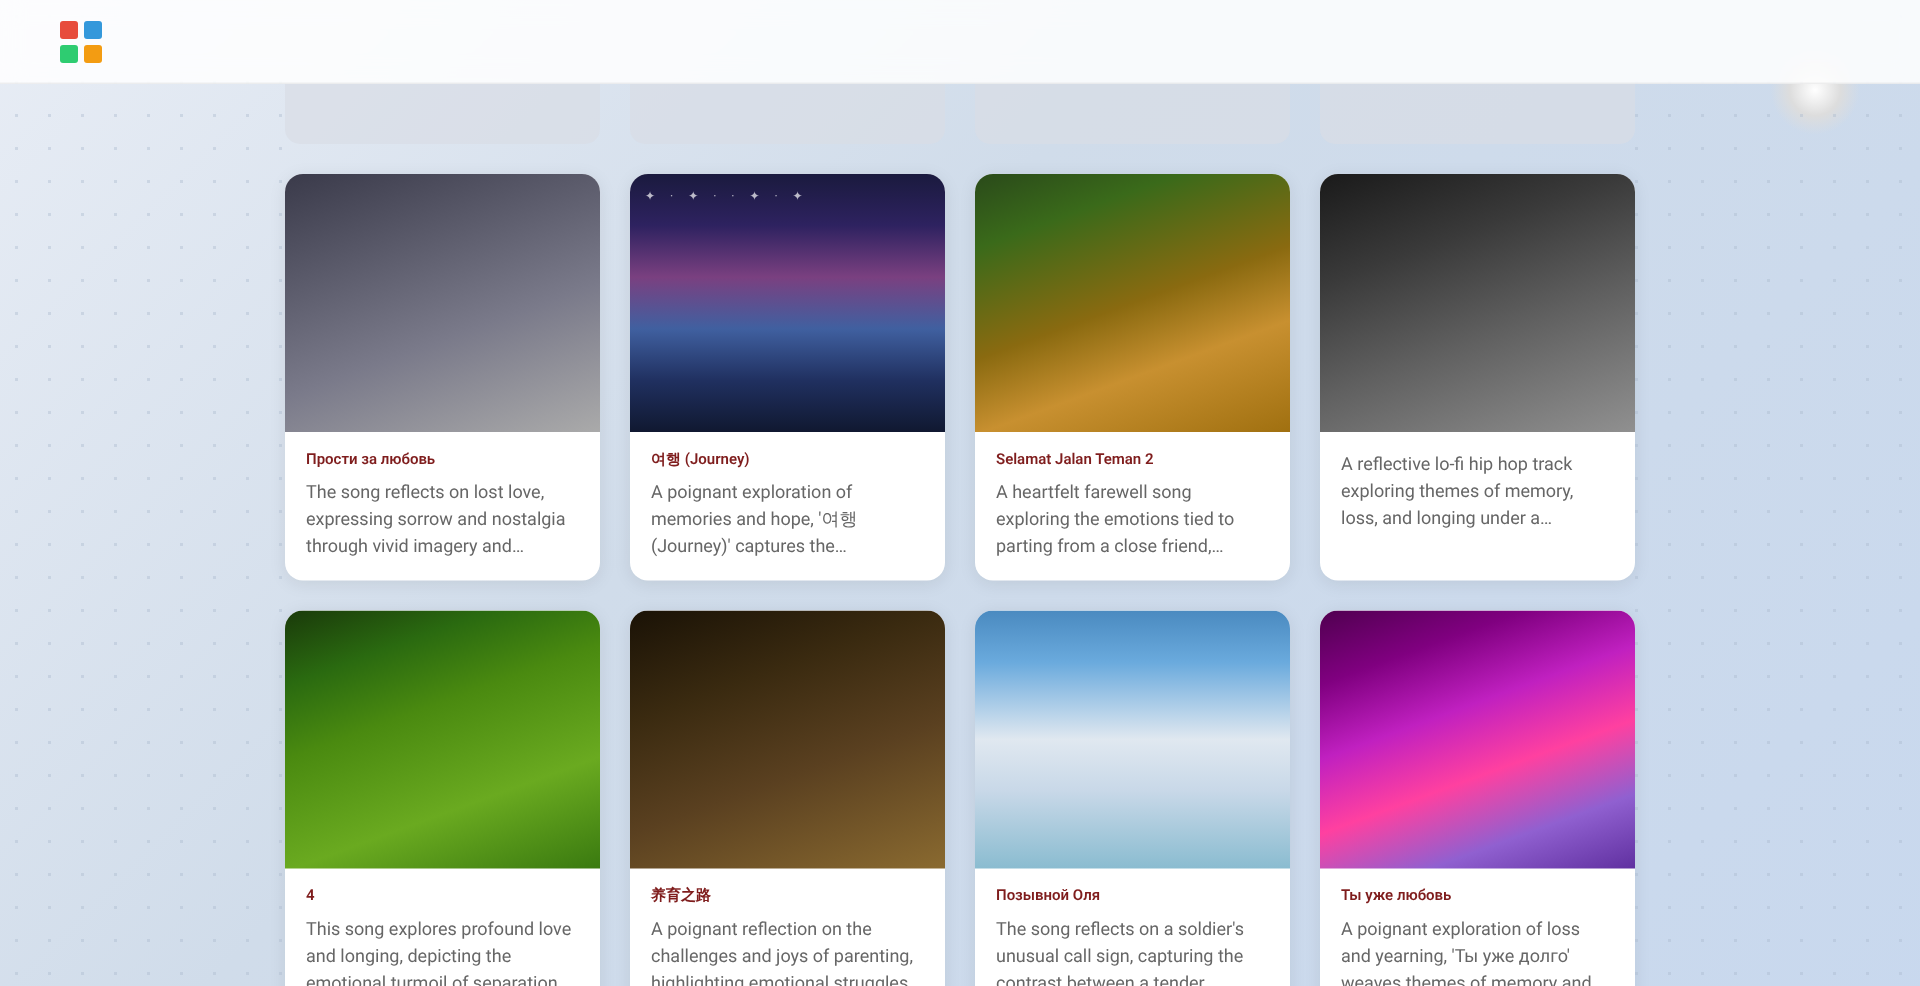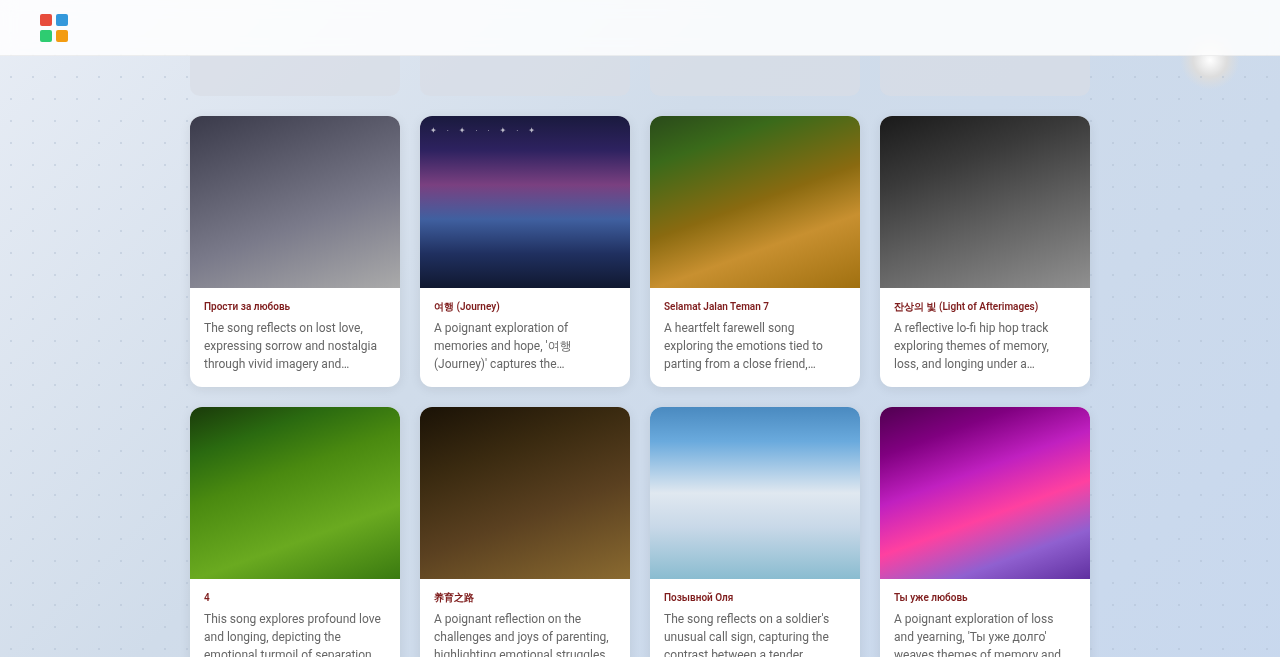--- a/index.html
+++ b/index.html
@@ -219,28 +219,27 @@
       <div class="card">
     <div class="card-image img-2"></div>
     <div class="card-body">
       <div class="card-title">여행 (Journey)</div>
       <div class="card-desc">A poignant exploration of memories and hope, '여행 (Journey)' captures the bittersweet essence of parting while...</div>
     </div>
   </div>
       <div class="card">
     <div class="card-image img-3"></div>
     <div class="card-body">
-      <div class="card-title">Selamat Jalan Teman 7</div>
+      <div class="card-title">Selamat Jalan Teman 2</div>
       <div class="card-desc">A heartfelt farewell song exploring the emotions tied to parting from a close friend, emphasizing lasting memories and the bon...</div>
     </div>
   </div>
       <div class="card">
     <div class="card-image img-4"></div>
     <div class="card-body">
-      <div class="card-title">잔상의 빛 (Light of Afterimages)</div>
       <div class="card-desc">A reflective lo-fi hip hop track exploring themes of memory, loss, and longing under a melancholic ambiance, inviting listeners...</div>
     </div>
   </div>
     </div>
   <div class="cards-grid" style="margin-top:20px;" id="cards-grid-2">
   <div class="card">
     <div class="card-image img-5"></div>
     <div class="card-body">
       <div class="card-title">4</div>
       <div class="card-desc">This song explores profound love and longing, depicting the emotional turmoil of separation while celebrating the...</div>

